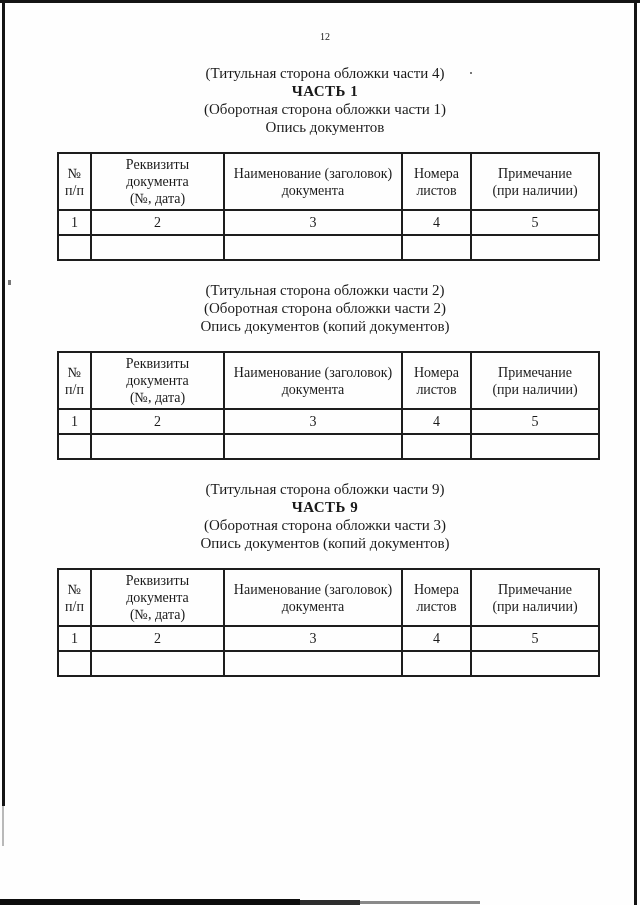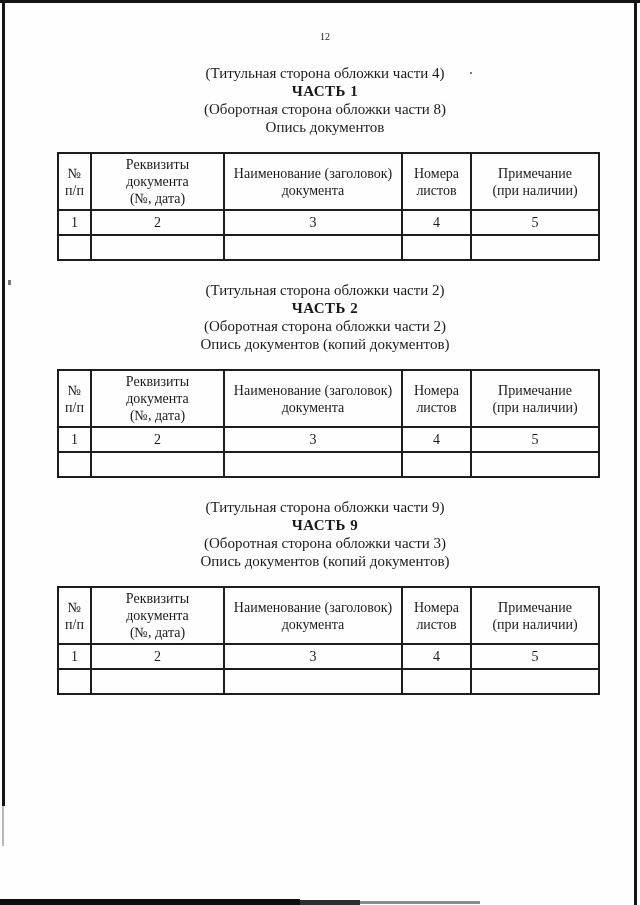--- a/index.html
+++ b/index.html
@@ -89,21 +89,21 @@
   <div class="speck speck-1"></div>
   <div class="speck speck-2"></div>
 
   <div class="content">
 
     <div class="page-number">12</div>
 
     <div class="section">
       <div class="heading section-first-heading">(Титульная сторона обложки части 4)</div>
       <div class="heading part-title">ЧАСТЬ 1</div>
-      <div class="heading">(Оборотная сторона обложки части 8)</div>
+      <div class="heading">(Оборотная сторона обложки части 1)</div>
       <div class="heading">Опись документов</div>
       <table class="inv-table">
         <colgroup>
             <col class="c1">
             <col class="c2">
             <col class="c3">
             <col class="c4">
             <col class="c5">
           </colgroup>
         <thead>
@@ -134,21 +134,20 @@
             <td></td>
             <td></td>
             <td></td>
           </tr>
         </tbody>
       </table>
     </div>
 
     <div class="section">
       <div class="heading section-first-heading">(Титульная сторона обложки части 2)</div>
-      <div class="heading part-title">ЧАСТЬ 2</div>
       <div class="heading">(Оборотная сторона обложки части 2)</div>
       <div class="heading">Опись документов (копий документов)</div>
       <table class="inv-table">
         <colgroup>
             <col class="c1">
             <col class="c2">
             <col class="c3">
             <col class="c4">
             <col class="c5">
           </colgroup>

